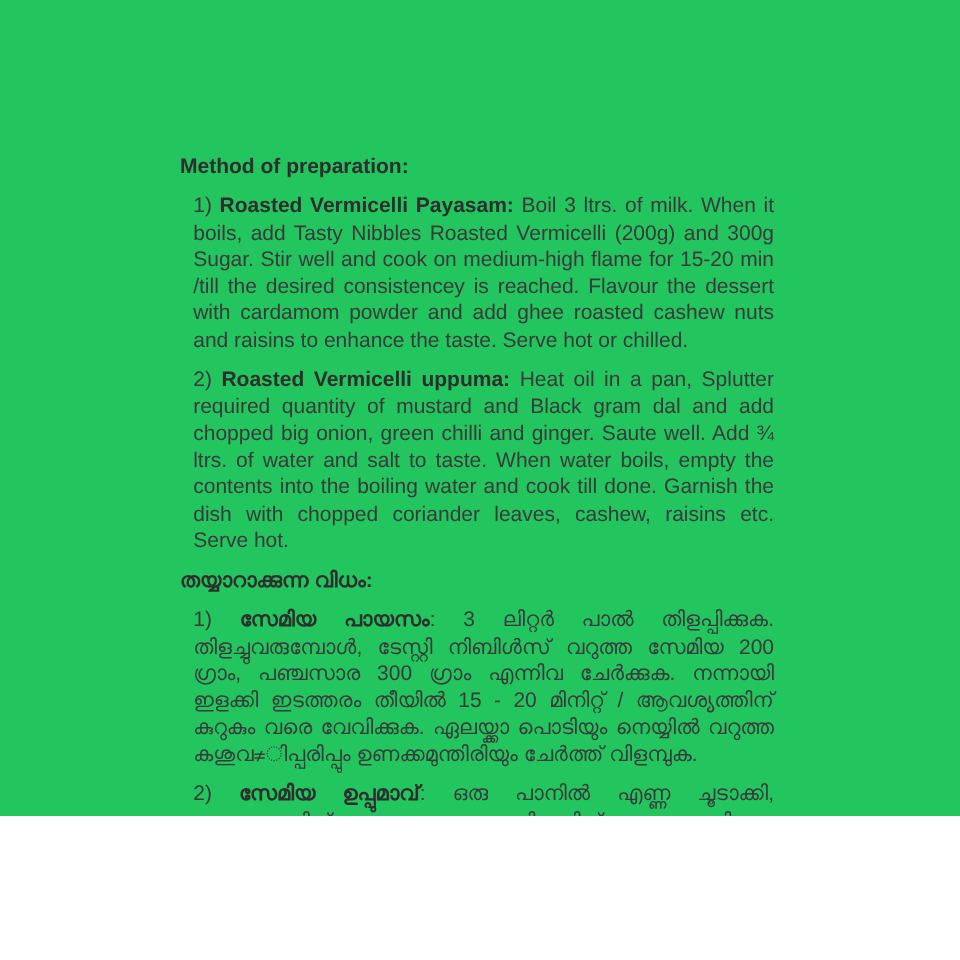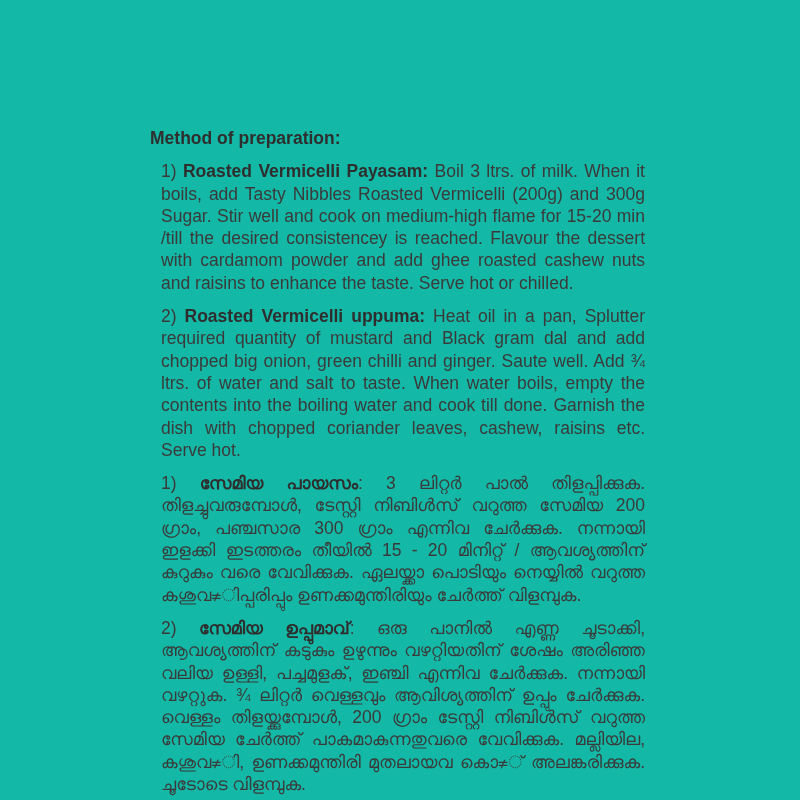--- a/index.html
+++ b/index.html
@@ -3,22 +3,22 @@
 <meta charset="utf-8">
 <style>
   html, body {
     margin: 0;
     padding: 0;
     background: #ffffff;
   }
   .page {
     position: relative;
     width: 800px;
-    height: 800px;
-    background: #14b8a6;
+    height: 680px;
+    background: #22c55e;
     overflow: hidden;
     font-family: "Liberation Sans", "DejaVu Sans", sans-serif;
   }
   .text-column {
     position: absolute;
     left: 150px;
     top: 127px;
     width: 506px;
     color: #3a3a3a;
     font-size: 17.5px;
@@ -46,19 +46,20 @@
 
 <div class="page">
   <div class="text-column">
 
     <p class="section-heading">Method of preparation:</p>
 
     <p class="step"><span>1) </span><b>Roasted Vermicelli Payasam:</b><span> Boil 3 ltrs. of milk. When it boils, add Tasty Nibbles Roasted Vermicelli (200g) and 300g Sugar. Stir well and cook on medium-high flame for 15-20 min /till the desired consistencey is reached. Flavour the dessert with cardamom powder and add ghee roasted cashew nuts and raisins to enhance the taste. Serve hot or chilled.</span></p>
 
     <p class="step"><span>2) </span><b>Roasted Vermicelli uppuma:</b><span> Heat oil in a pan, Splutter required quantity of mustard and Black gram dal and add chopped big onion, green chilli and ginger. Saute well. Add ¾ ltrs. of water and salt to taste. When water boils, empty the contents into the boiling water and cook till done. Garnish the dish with chopped coriander leaves, cashew, raisins etc. Serve hot.</span></p>
 
+    <p class="section-heading">തയ്യാറാക്കുന്ന വിധം:</p>
 
     <p class="step"><span>1) </span><b>സേമിയ പായസം</b><span>: 3 ലിറ്റർ പാൽ തിളപ്പിക്കുക. തിളച്ചുവരുമ്പോൾ, ടേസ്റ്റി നിബിൾസ് വറുത്ത സേമിയ 200 ഗ്രാം, പഞ്ചസാര 300 ഗ്രാം എന്നിവ ചേർക്കുക. നന്നായി ഇളക്കി ഇടത്തരം തീയിൽ 15 - 20 മിനിറ്റ് / ആവശ്യത്തിന് കുറുകും വരെ വേവിക്കുക. ഏലയ്ക്കാ പൊടിയും നെയ്യിൽ വറുത്ത കശുവ≠ിപ്പരിപ്പും ഉണക്കമുന്തിരിയും ചേർത്ത് വിളമ്പുക.</span></p>
 
     <p class="step"><span>2) </span><b>സേമിയ ഉപ്പുമാവ്</b><span>: ഒരു പാനിൽ എണ്ണ ചൂടാക്കി, ആവശ്യത്തിന് കടുകും ഉഴുന്നും വഴറ്റിയതിന് ശേഷം അരിഞ്ഞ വലിയ ഉള്ളി, പച്ചമുളക്, ഇഞ്ചി എന്നിവ ചേർക്കുക. നന്നായി വഴറ്റുക. ¾ ലിറ്റർ വെള്ളവും ആവിശ്യത്തിന് ഉപ്പും ചേർക്കുക. വെള്ളം തിളയ്ക്കുമ്പോൾ, 200 ഗ്രാം ടേസ്റ്റി നിബിൾസ് വറുത്ത സേമിയ ചേർത്ത് പാകമാകുന്നതുവരെ വേവിക്കുക. മല്ലിയില, കശുവ≠ി, ഉണക്കമുന്തിരി മുതലായവ കൊ≠് അലങ്കരിക്കുക. ചൂടോടെ വിളമ്പുക.</span></p>
 
   </div>
 </div>
 
 </body></html>

